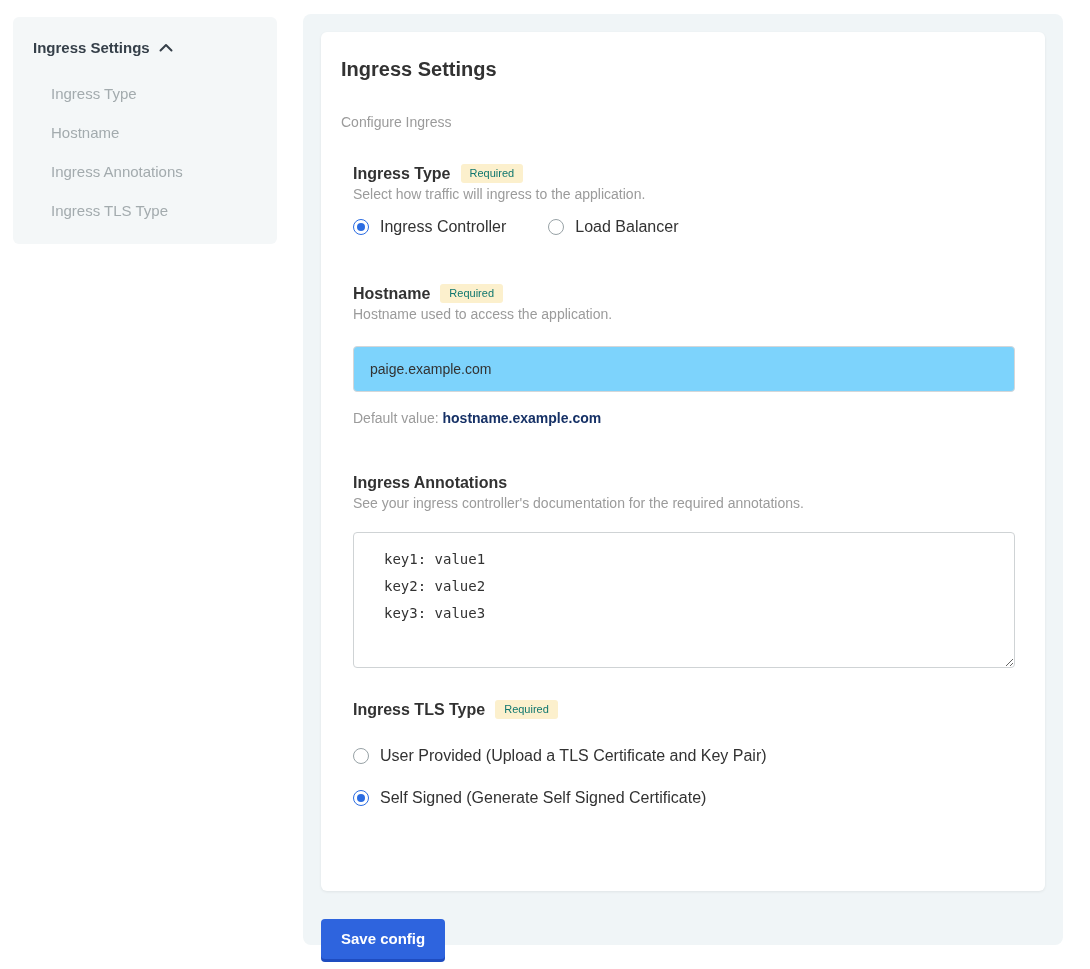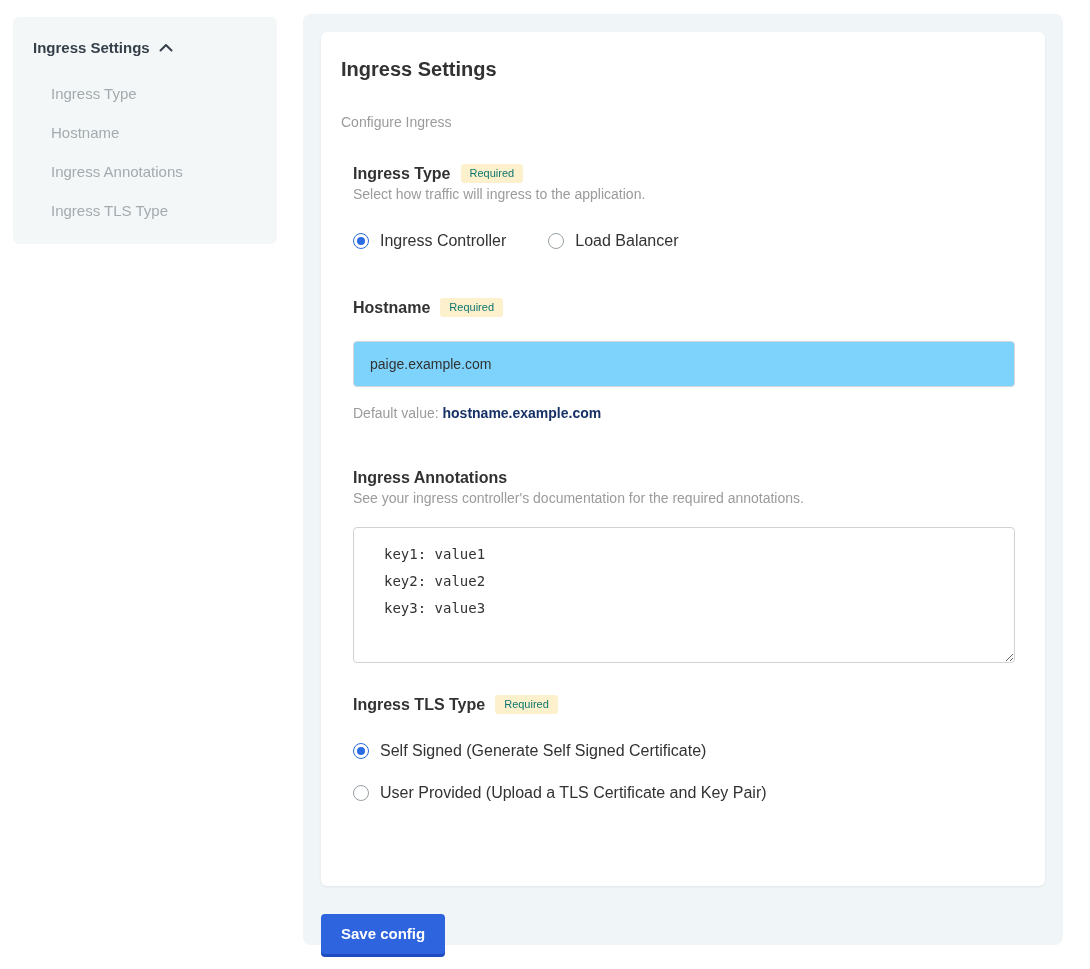--- a/index.html
+++ b/index.html
@@ -61,21 +61,21 @@
   .badge {
     font-size: 11px;
     color: #0f766e;
     background: #fcf0cd;
     padding: 3px 9px 4px 9px;
     border-radius: 3px;
   }
   .help { margin-top: 3px; font-size: 14px; color: #9b9b9b; }
 
   
-  .radio-row { display: flex; gap: 42px; margin-top: 30px; }
+  .radio-row { display: flex; gap: 42px; margin-top: 16px; }
   .radio-stack { margin-top: 28px; display: flex; flex-direction: column; gap: 24px; }
   .radio {
     display: flex; align-items: center; gap: 11px;
     font-size: 16px; color: #323232; cursor: pointer;
   }
   .radio-circle {
     width: 16px; height: 16px; flex: none;
     border-radius: 50%;
     border: 1px solid #98a2a6;
     background: #fff;
@@ -177,20 +177,21 @@
             <span>Load Balancer</span>
           </label>
         </div>
       </div>
 
       <div class="field">
         <div class="label-row">
           <span class="field-label">Hostname</span>
           <span class="badge">Required</span>
         </div>
+        <p class="help">Hostname used to access the application.</p>
         <input class="text-input" type="text" value="paige.example.com" style="">
         <p class="default-line">
           <span>Default value:</span>
           <span class="default-link">hostname.example.com</span>
         </p>
       </div>
 
       <div class="field">
         <div class="label-row">
           <span class="field-label">Ingress Annotations</span>
@@ -201,27 +202,27 @@
 key3: value3</textarea>
       </div>
 
       <div class="field" style="margin-top:28px;">
         <div class="label-row">
           <span class="field-label">Ingress TLS Type</span>
           <span class="badge">Required</span>
         </div>
         <div class="radio-stack">
           <label class="radio">
+            <span class="radio-circle"></span>
+            <span>User Provided (Upload a TLS Certificate and Key Pair)</span>
+          </label>
+          <label class="radio">
             <span class="radio-circle checked"></span>
             <span>Self Signed (Generate Self Signed Certificate)</span>
           </label>
-          <label class="radio">
-            <span class="radio-circle"></span>
-            <span>User Provided (Upload a TLS Certificate and Key Pair)</span>
-          </label>
         </div>
       </div>
 
     </div>
   </section>
 
   <button class="save-btn">Save config</button>
 </main>
 
 </body></html>

